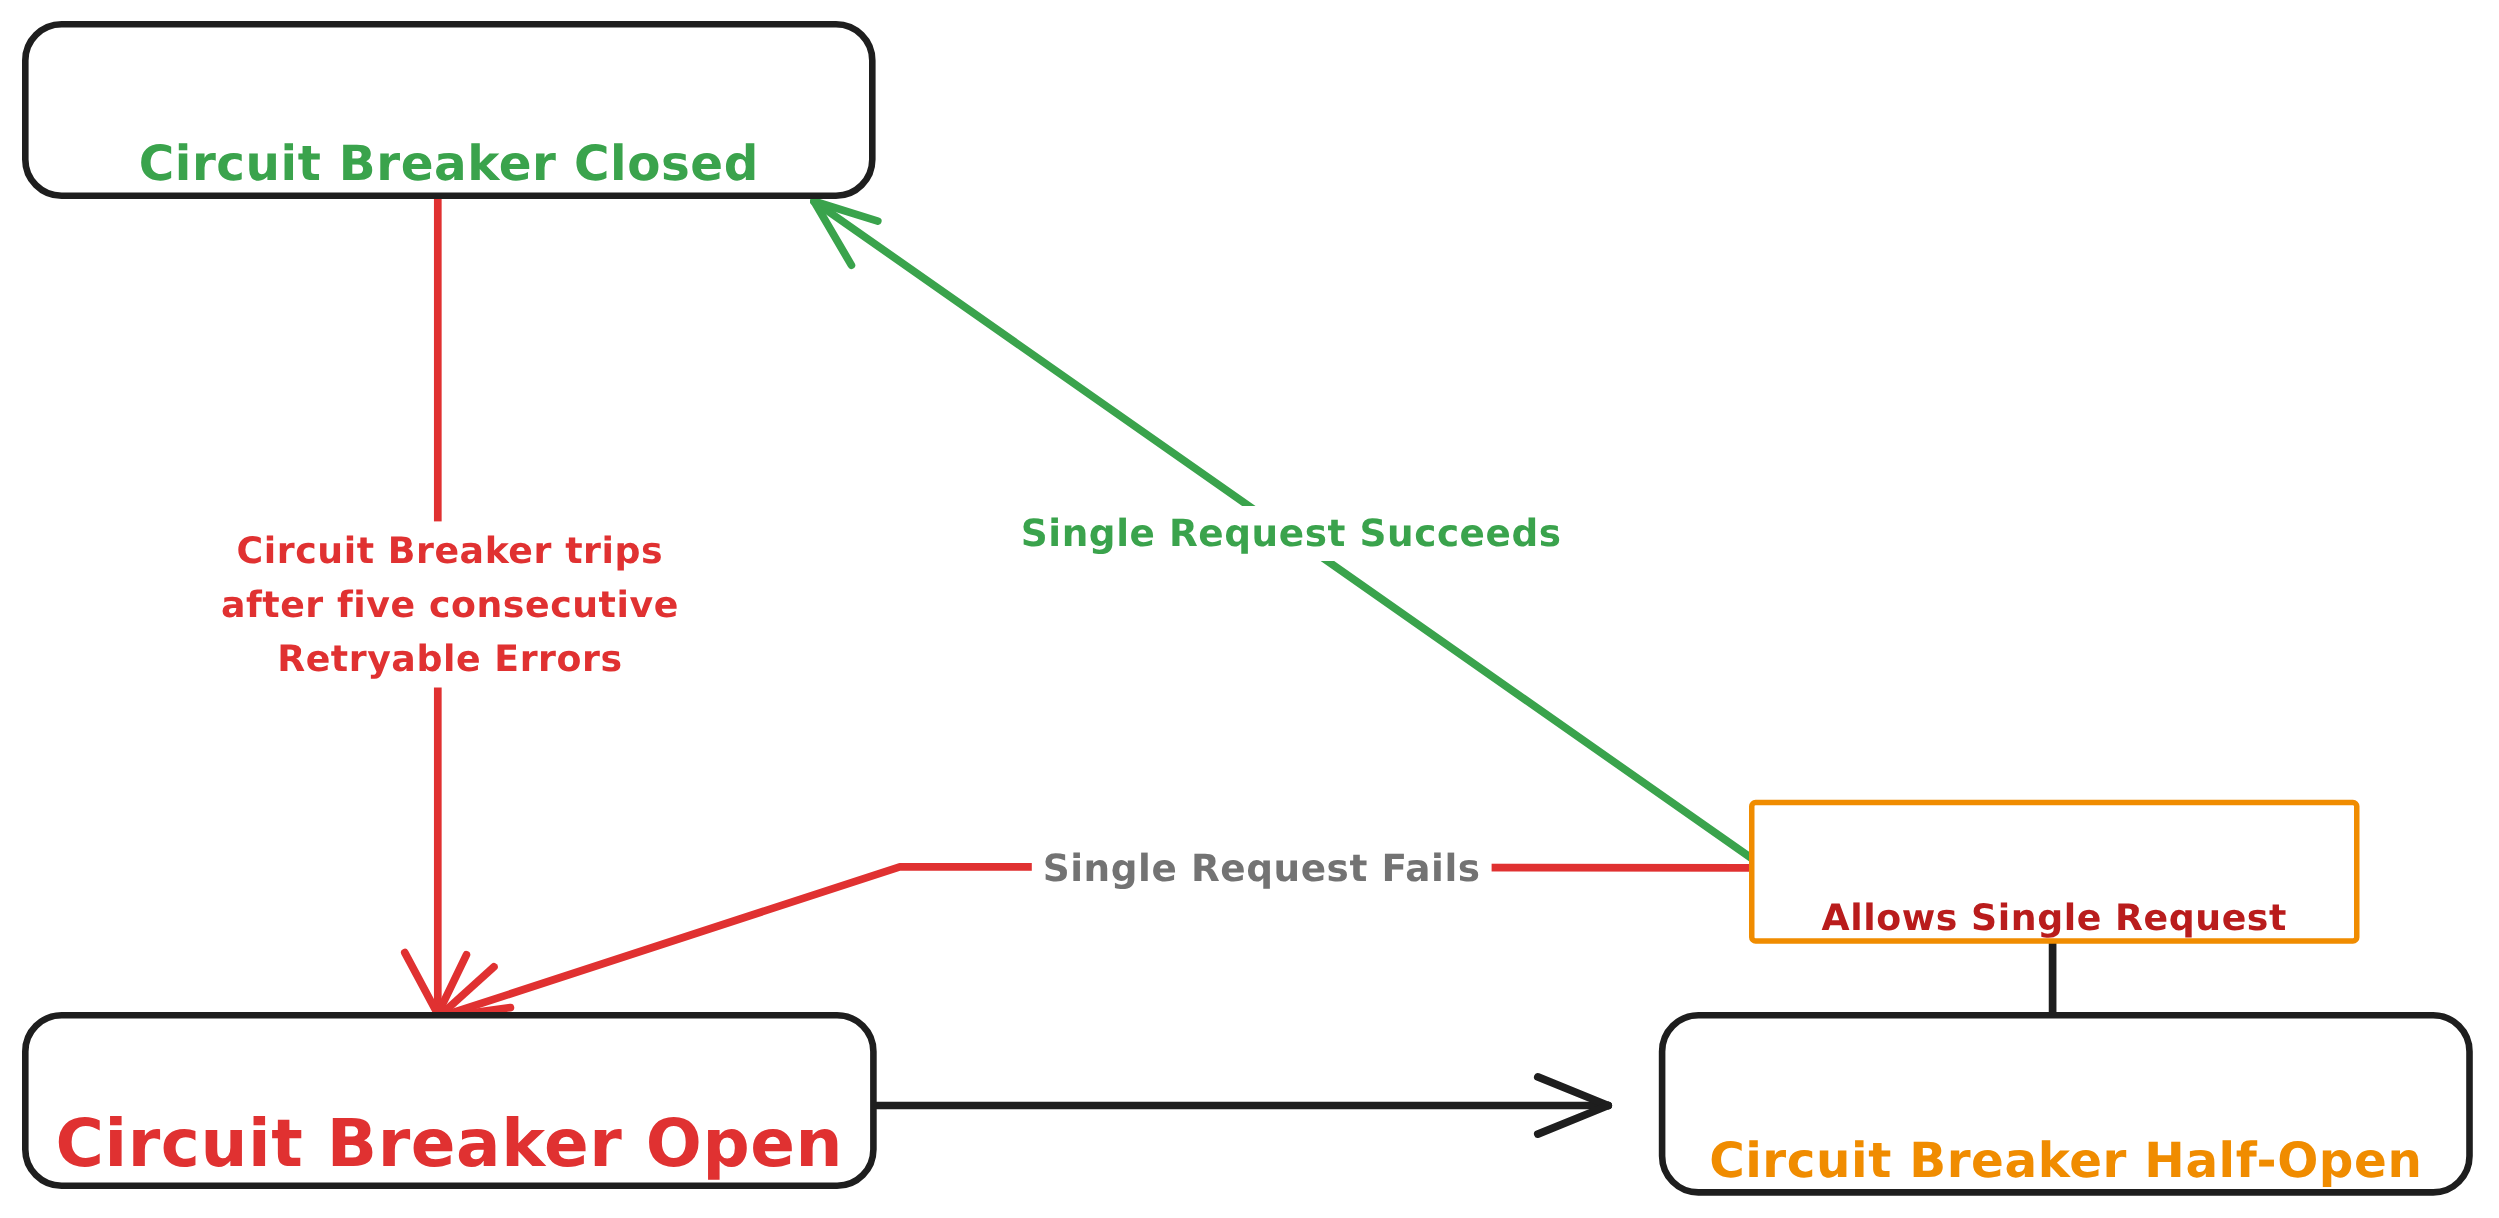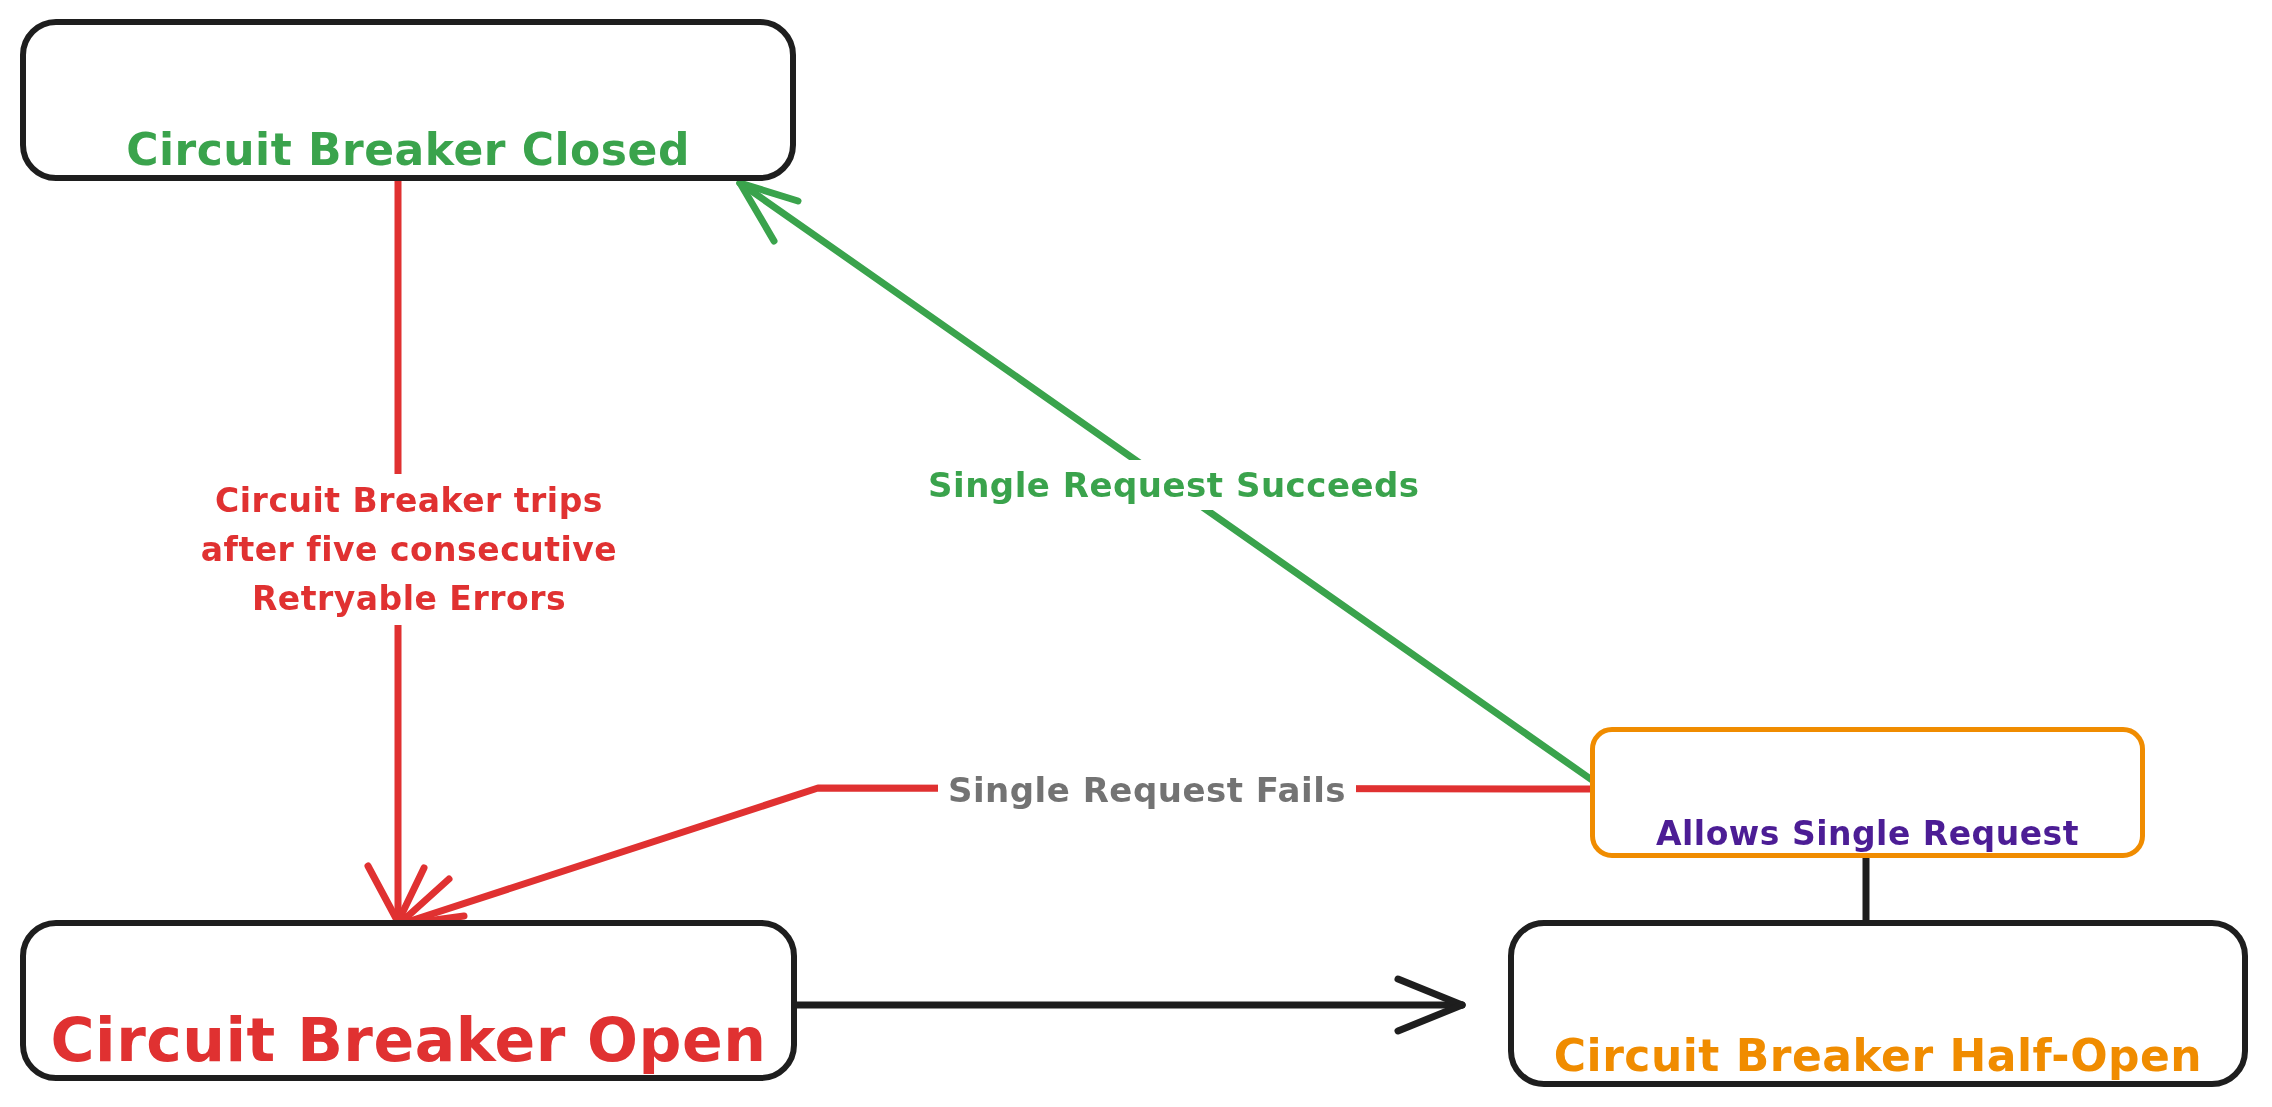--- a/index.html
+++ b/index.html
@@ -29,22 +29,22 @@
     background: #ffffff;
     border: 6px solid #1e1e1e;
     border-radius: 36px;
     font-weight: 600;
     letter-spacing: 0.5px;
     white-space: nowrap;
   }
   .node-closed   { left: 20px;   top: 19px;  width: 764px; height: 150px; color: #3aa34c; font-size: 44px; }
   .node-open     { left: 20px;   top: 920px; width: 765px; height: 149px; color: #e03131; font-size: 60px; }
   .node-halfopen { left: 1477px; top: 920px; width: 728px; height: 155px; color: #f08c00; font-size: 44px; margin-left: 31px; }
-  .node-allows   { left: 1590px; top: 727px; width: 545px; height: 121px; color: #4c1d95; font-size: 33px;
-                   border: 5px solid #f08c00; border-radius: 22px; }
+  .node-allows   { left: 1590px; top: 727px; width: 545px; height: 121px; color: #b91c1c; font-size: 33px;
+                   border: 5px solid #f08c00; border-radius: 6px; }
   .edge-label {
     position: absolute;
     z-index: 2;
     background: #ffffff;
     text-align: center;
     font-weight: 600;
     letter-spacing: 0.5px;
     white-space: nowrap;
     padding: 2px 6px;
   }

